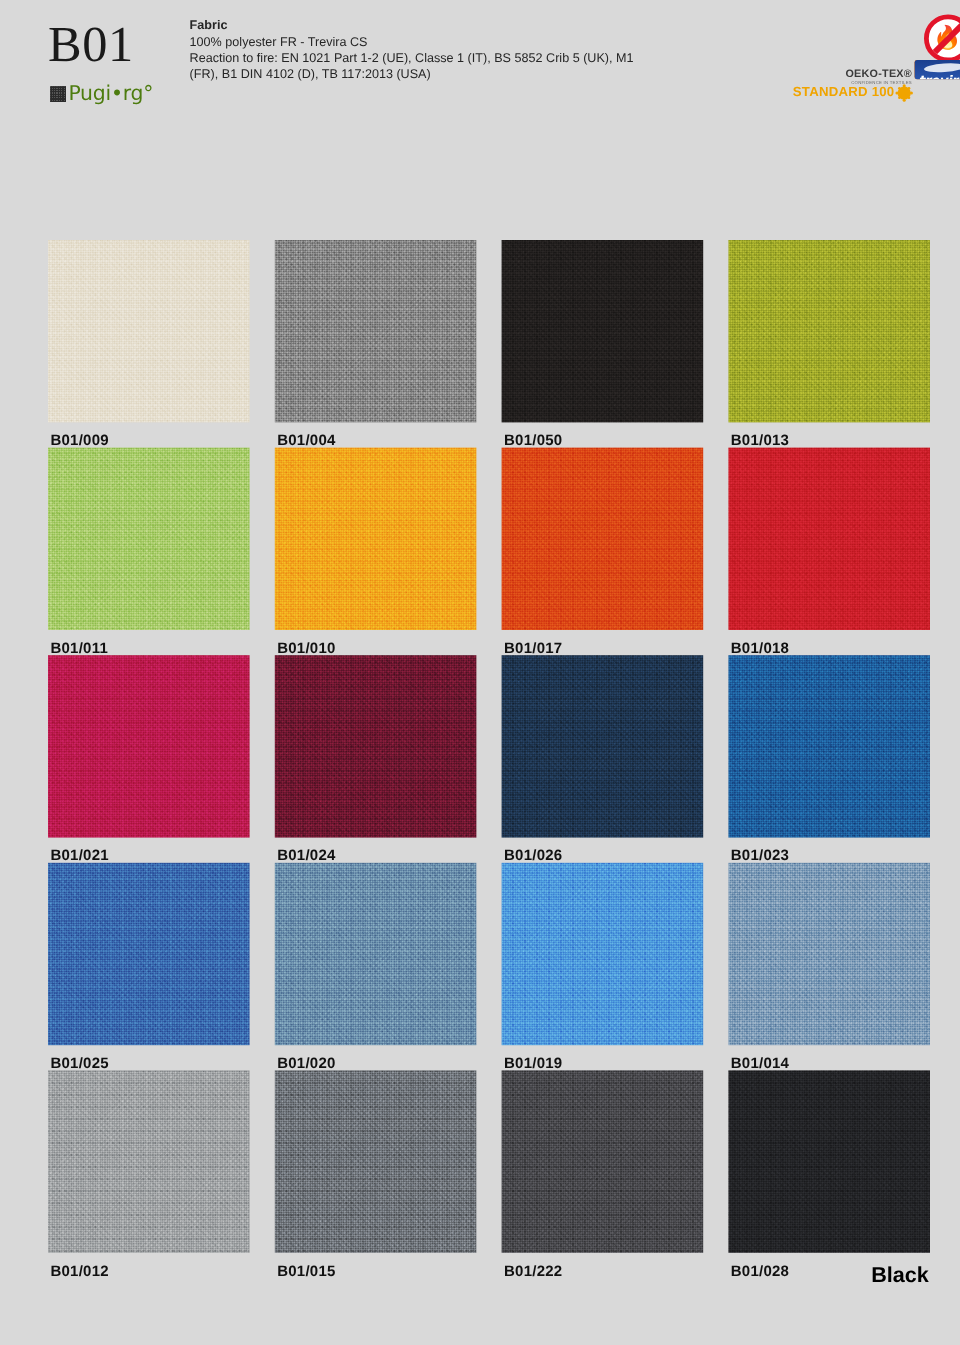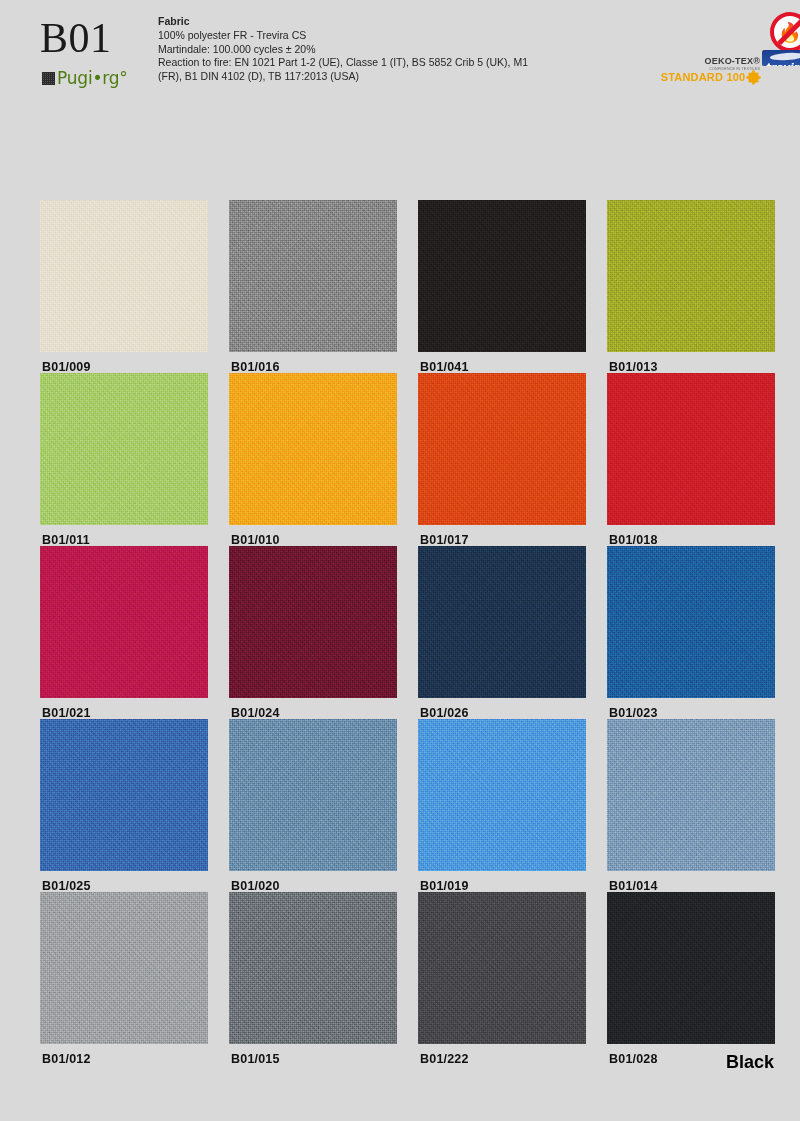--- a/index.html
+++ b/index.html
@@ -274,21 +274,20 @@
     <div class="brand-code">B01</div>
     <div class="brand-logo">
       <span class="brand-logo-mark"></span>
       <span class="brand-logo-text">Pugi•rg°</span>
     </div>
   </div>
 
   <div class="spec-block">
     <div class="spec-title">Fabric</div>
     <div class="spec-line">100% polyester FR - Trevira CS</div>
-    <div class="spec-line">Martindale: 100.000 cycles ± 20%</div>
     <div class="spec-line">Reaction to fire: EN 1021 Part 1-2 (UE), Classe 1 (IT), BS 5852 Crib 5 (UK), M1</div>
     <div class="spec-line">(FR), B1 DIN 4102 (D), TB 117:2013 (USA)</div>
   </div>
 
   <div class="cert-block">
 
     <div class="oeko">
       <div class="oeko-top">OEKO-TEX®</div>
       <div class="oeko-sub">CONFIDENCE IN TEXTILES</div>
       <div class="oeko-std">
@@ -312,25 +311,25 @@
   </div>
 </div>
 
 <div class="grid" id="swatch-grid">
     <div class="cell">
       <div class="swatch" style="background-color: rgb(230, 223, 207);"></div>
       <div class="swatch-label">B01/009</div>
     </div>
     <div class="cell">
       <div class="swatch"></div>
-      <div class="swatch-label">B01/016</div>
+      <div class="swatch-label">B01/004</div>
     </div>
     <div class="cell">
       <div class="swatch" style="background-color: rgb(34, 31, 30);"></div>
-      <div class="swatch-label">B01/041</div>
+      <div class="swatch-label">B01/050</div>
     </div>
     <div class="cell">
       <div class="swatch" style="background-color: rgb(162, 171, 42);"></div>
       <div class="swatch-label">B01/013</div>
     </div>
     <div class="cell">
       <div class="swatch" style="background-color: rgb(168, 204, 106);"></div>
       <div class="swatch-label">B01/011</div>
     </div>
     <div class="cell">

